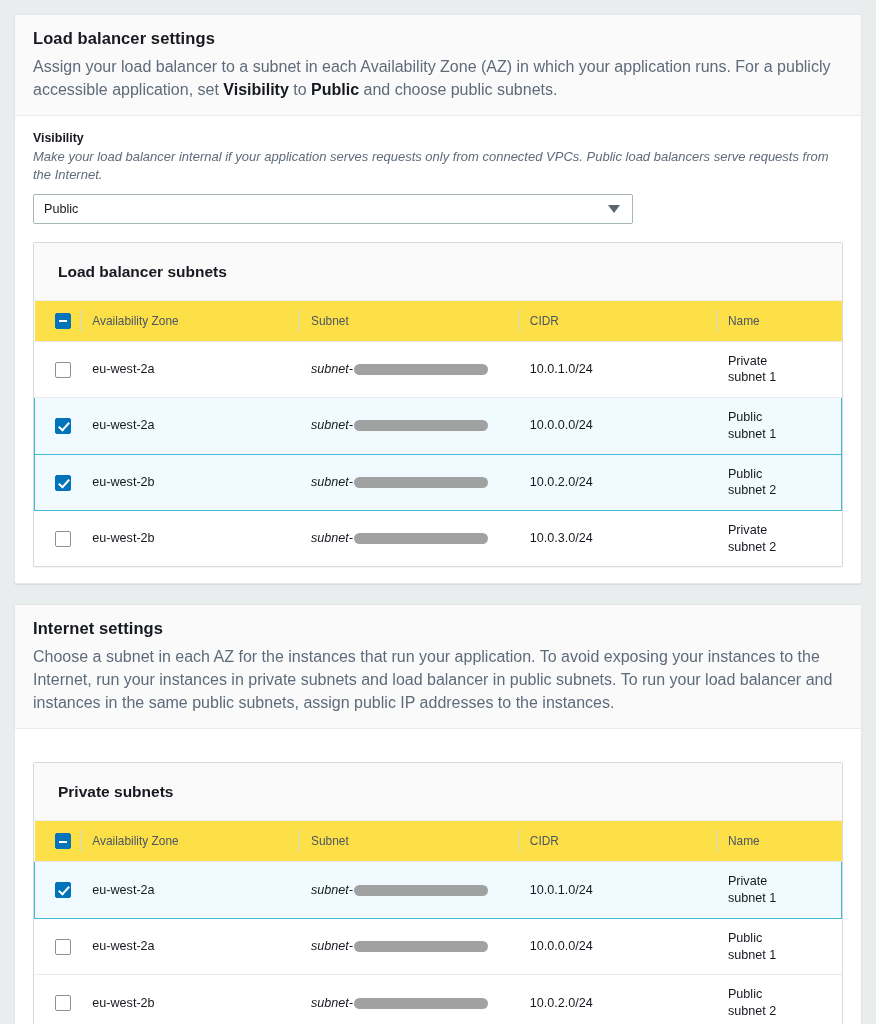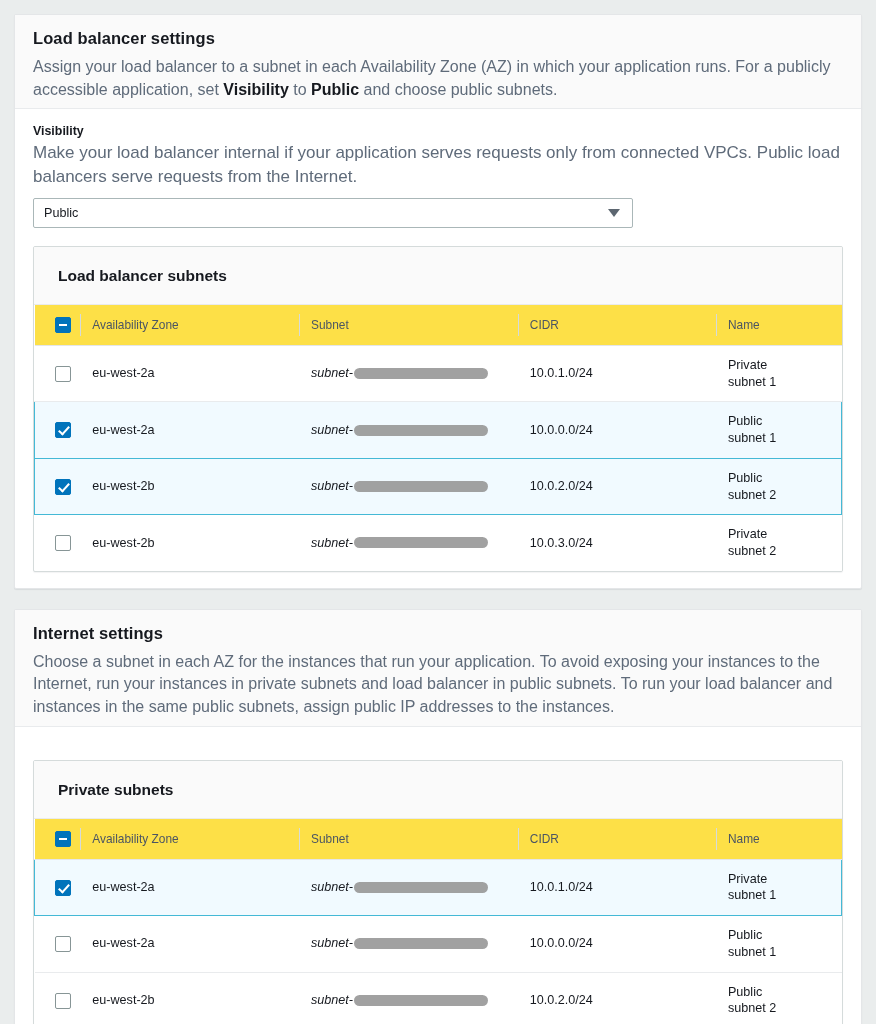--- a/index.html
+++ b/index.html
@@ -21,21 +21,21 @@
   .panel {
     background: #ffffff;
     border: 1px solid #e4e6e8;
     border-radius: 2px;
     box-shadow: 0 1px 1px rgba(0,28,36,0.08);
     margin-bottom: 20px;
   }
   .panel-header {
     background: #fafafa;
     border-bottom: 1px solid #e9ebed;
-    padding: 14px 18px 7px 18px;
+    padding: 14px 18px 14px 18px;
   }
   .panel-title {
     font-size: 16.5px;
     font-weight: bold;
     color: #16191f;
     letter-spacing: .1px;
     margin: 0 0 7px 0;
     line-height: 1.2;
   }
   .panel-desc {
@@ -49,24 +49,25 @@
   .panel-body { padding: 15px 18px 16px 18px; }
 
   
   .field-label {
     font-size: 12.4px;
     font-weight: bold;
     color: #16191f;
     margin: 0 0 3px 0;
   }
   .field-desc {
-    font-size: 17px;
+    font-size: 13px;
     color: #5f6b7a;
     line-height: 1.4;
     margin: 0 0 9px 0;
+    font-style: italic;
   }
   .select-wrap {
     position: relative;
     width: 600px;
     height: 30px;
     border: 1px solid #aab7b8;
     border-radius: 2px;
     background: #ffffff;
     display: flex;
     align-items: center;

